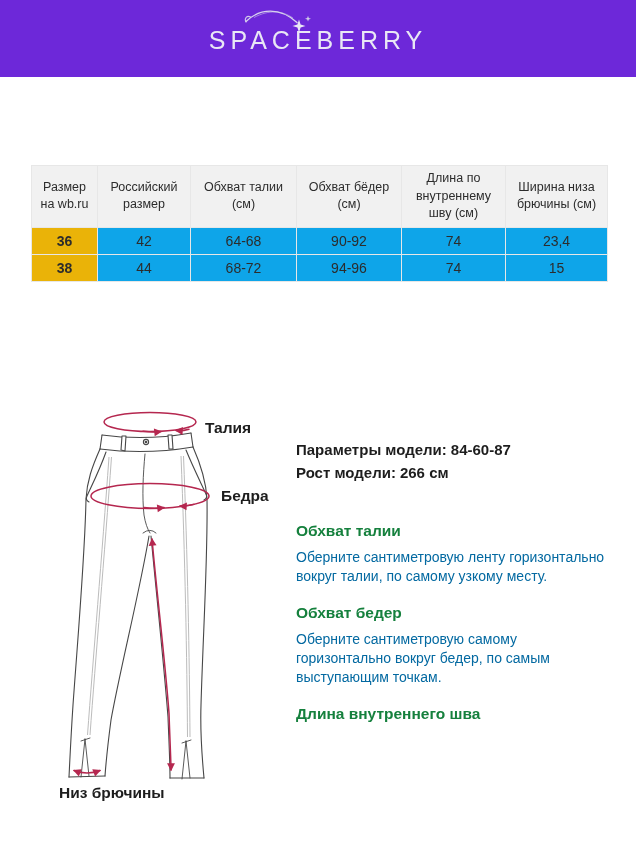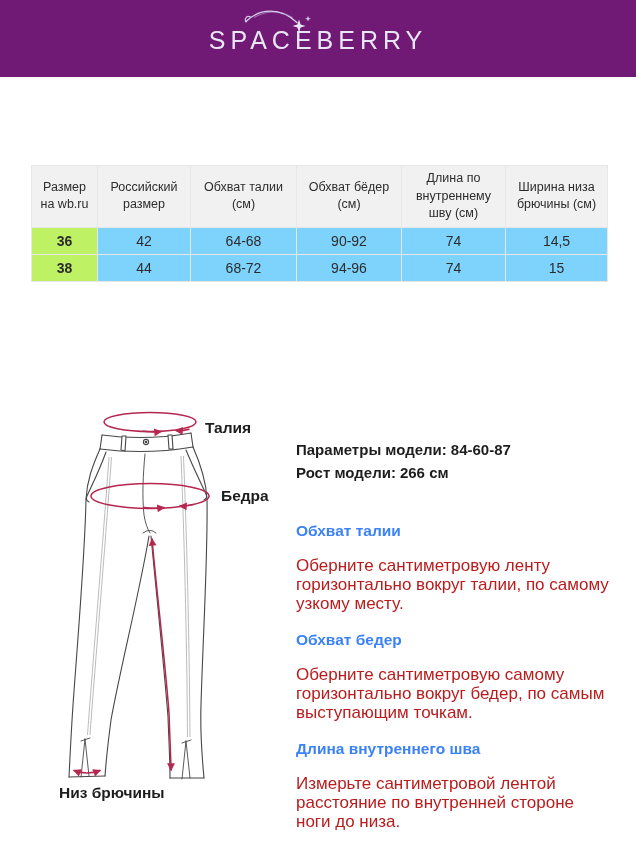--- a/index.html
+++ b/index.html
@@ -5,21 +5,21 @@
   * { margin:0; padding:0; box-sizing:border-box; }
   html,body { background:#888; }
   #page {
     position:relative; width:636px; height:848px; background:#ffffff;
     font-family:"Liberation Sans","DejaVu Sans",sans-serif; color:#222;
     margin:0 auto; overflow:hidden;
   }
   
   #brand-bar {
     position:absolute; left:0; top:0; width:636px; height:77px;
-    background:#701a75;
+    background:#6d28d9;
   }
   #brand-logo {
     position:absolute; left:0; top:26px; width:636px; text-align:center;
     color:#e9e7f5; font-size:25px; font-weight:500; letter-spacing:5px;
   }
   #comet-svg { position:absolute; left:242px; top:5px; }
   
   #size-table {
     position:absolute; left:31px; top:165px; width:576px;
     border-collapse:collapse; table-layout:fixed;border-radius:11px;
@@ -27,42 +27,42 @@
   #size-table th, #size-table td {
     border:1px solid #e7e7e7; text-align:center; vertical-align:middle;
   }
   #size-table th {
     background:#f1f1f1; font-weight:500; font-size:12.5px; line-height:1.4;
     color:#2c2c2c; height:54px; padding:4px 6px; border-left:1px solid #ffffff;
     border-top:1px solid #e7e7e7;
   }
   #size-table th:first-child { border-left:1px solid #e7e7e7; }
   #size-table td {
-    background:#7dd3fc; font-size:14px; color:#2c2c2c; height:27px; padding:2px 4px;
-  }
-  #size-table td.first-col { background:#bef264; font-weight:bold; }
+    background:#0ea5e9; font-size:14px; color:#2c2c2c; height:27px; padding:2px 4px;
+  }
+  #size-table td.first-col { background:#eab308; font-weight:bold; }
   
   #diagram { position:absolute; left:40px; top:405px; width:250px; height:420px; }
   #pants-svg { position:absolute; left:0; top:0; }
   .diagram-label {
     position:absolute; font-size:15.5px; font-weight:bold; color:#1d1d1d; line-height:19px;
   }
   #label-waist  { left:165px; top:13px; }
   #label-hips   { left:181px; top:81px; }
   #label-inseam { left:150px; top:137px; width:95px; }
   #label-hem    { left:19px;  top:378px; white-space:nowrap; }
   
   #info-col { position:absolute; left:296px; top:438px; width:316px; }
   .mi-line { font-size:15px; line-height:23px; color:#1d1d1d; }
   .mi-label { font-weight:bold;text-align:right; }
   .mi-value { font-weight:bold; margin-left:4px; }
   #model-info { margin-bottom:37px; }
   .section + .section { margin-top:17px; }
-  .section h3 { font-size:15.5px; font-weight:bold; color:#3b82f6; line-height:20px; }
-  .section p  { margin-top:15px; font-size:17px; line-height:19px; color:#b91c1c; }
+  .section h3 { font-size:15.5px; font-weight:bold; color:#15803d; line-height:20px; }
+  .section p  { margin-top:7px; font-size:14px; line-height:19px; color:#0369a1; }
 </style>
 </head>
 <body>
 
 <div id="page">
 
   <div id="brand-bar">
     <svg id="comet-svg" width="72" height="34" viewBox="0 0 72 34">
       <path d="M4,17 C2,13.5 5,10 8.5,12" stroke="#cfc9e8" stroke-width="1.1" fill="none" stroke-linecap="round"></path>
       <path d="M4,16.5 C18,3 38,2 55,17.5" stroke="#d8d3ee" stroke-width="1.3" fill="none" stroke-linecap="round"></path>
@@ -92,21 +92,21 @@
         <th>Ширина низа брючины (см)</th>
       </tr>
     </thead>
     <tbody>
       <tr>
         <td class="first-col">36</td>
         <td>42</td>
         <td>64-68</td>
         <td>90-92</td>
         <td>74</td>
-        <td>14,5</td>
+        <td>23,4</td>
       </tr>
       <tr>
         <td class="first-col">38</td>
         <td>44</td>
         <td>68-72</td>
         <td>94-96</td>
         <td>74</td>
         <td>15</td>
       </tr>
     </tbody>
@@ -189,17 +189,16 @@
     <div class="section">
       <h3>Обхват талии</h3>
       <p>Оберните сантиметровую ленту горизонтально вокруг талии, по самому узкому месту.</p>
     </div>
     <div class="section">
       <h3>Обхват бедер</h3>
       <p>Оберните сантиметровую самому горизонтально вокруг бедер, по самым выступающим точкам.</p>
     </div>
     <div class="section">
       <h3>Длина внутреннего шва</h3>
-      <p>Измерьте сантиметровой лентой расстояние по внутренней стороне ноги до низа.</p>
     </div>
   </div>
 
 </div>
 
 </body></html>

